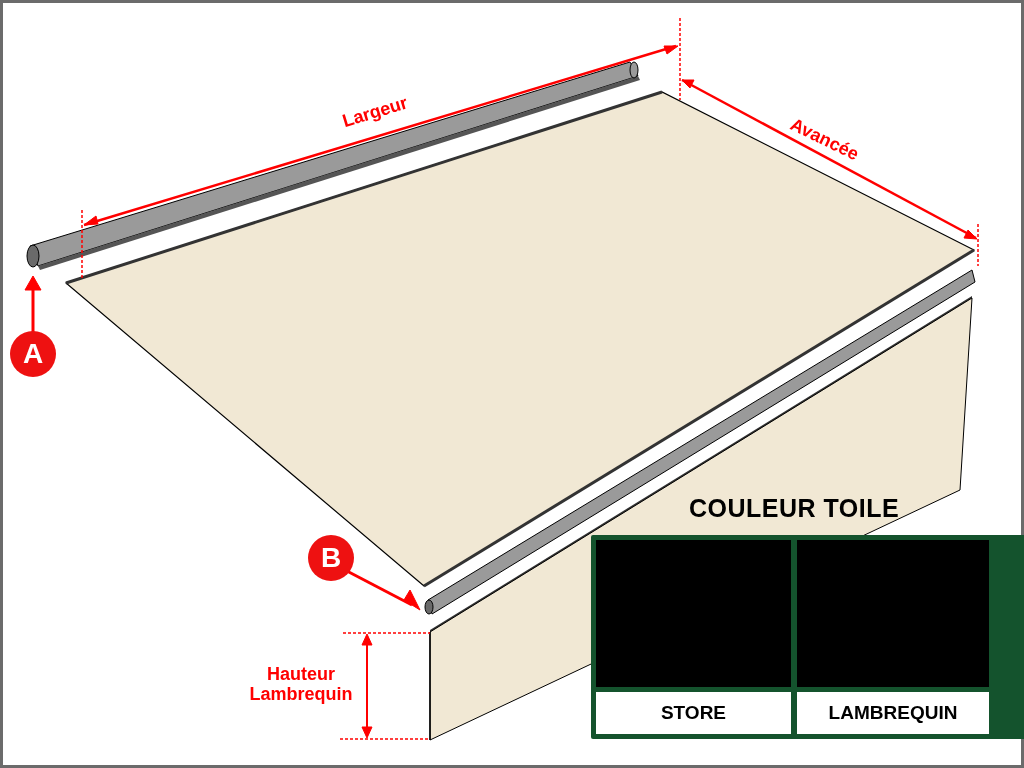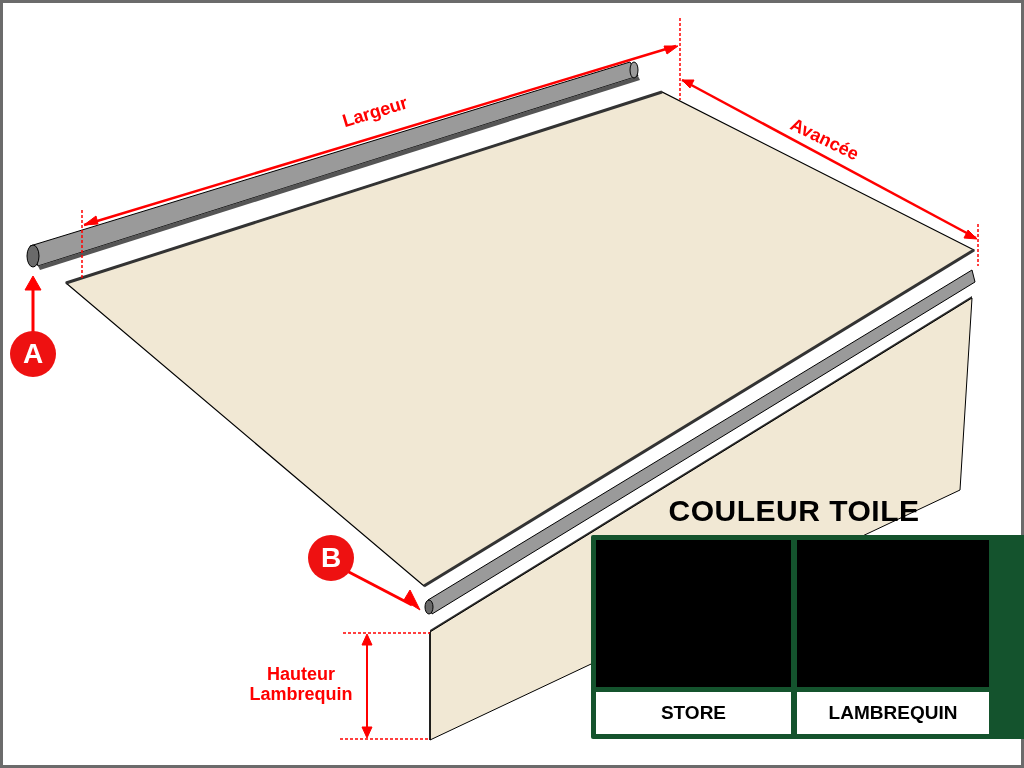--- a/index.html
+++ b/index.html
@@ -6,21 +6,21 @@
   body { width: 1024px; height: 768px; overflow: hidden; position: relative; font-family: "Liberation Sans", sans-serif; }
   .frame { position: absolute; left: 0; top: 0; width: 1018px; height: 762px; border: 3px solid #6b6b6b; background: #fff; }
   svg.diagram { position: absolute; left: 0; top: 0; width: 1024px; height: 768px; }
   .lbl { position: absolute; color: #ff0000; font-weight: bold; font-size: 18px; white-space: nowrap; transform-origin: left top; }
   .lbl-largeur { left: 340px; top: 112px; transform: rotate(-17deg); }
   .lbl-avancee { left: 796px; top: 114px; transform: rotate(26deg); }
   .lbl-hauteur { left: 240px; top: 664px; text-align: center; line-height: 20px; width: 122px; }
   .badge { position: absolute; width: 46px; height: 46px; border-radius: 50%; background: #ee1111; color: #fff; font-weight: bold; font-size: 28px; display: flex; align-items: center; justify-content: center; }
   .badge-a { left: 10px; top: 331px; }
   .badge-b { left: 308px; top: 535px; }
-  .swatch-title { position: absolute; left: 664px; top: 494px; width: 260px; text-align: center; font-weight: bold; font-size: 30px; color: #000; letter-spacing: 0.5px; }
+  .swatch-title { position: absolute; left: 664px; top: 494px; width: 260px; text-align: center; font-weight: bold; font-size: 25px; color: #000; letter-spacing: 0.5px; }
   .swatch-box { position: absolute; left: 591px; top: 535px; width: 471px; height: 204px; background: #14532d; border-radius: 2px; }
   .swatch { position: absolute; background: #000; }
   .swatch-store { left: 5px; top: 5px; width: 195px; height: 147px; }
   .swatch-lambrequin { left: 206px; top: 5px; width: 192px; height: 147px; }
   .swatch-label { position: absolute; background: #fff; font-weight: bold; font-size: 19px; color: #000; display: flex; align-items: center; justify-content: center; }
   .swatch-label-store { left: 5px; top: 157px; width: 195px; height: 42px; }
   .swatch-label-lambrequin { left: 206px; top: 157px; width: 192px; height: 42px; }
 </style>
 </head>
 <body>

